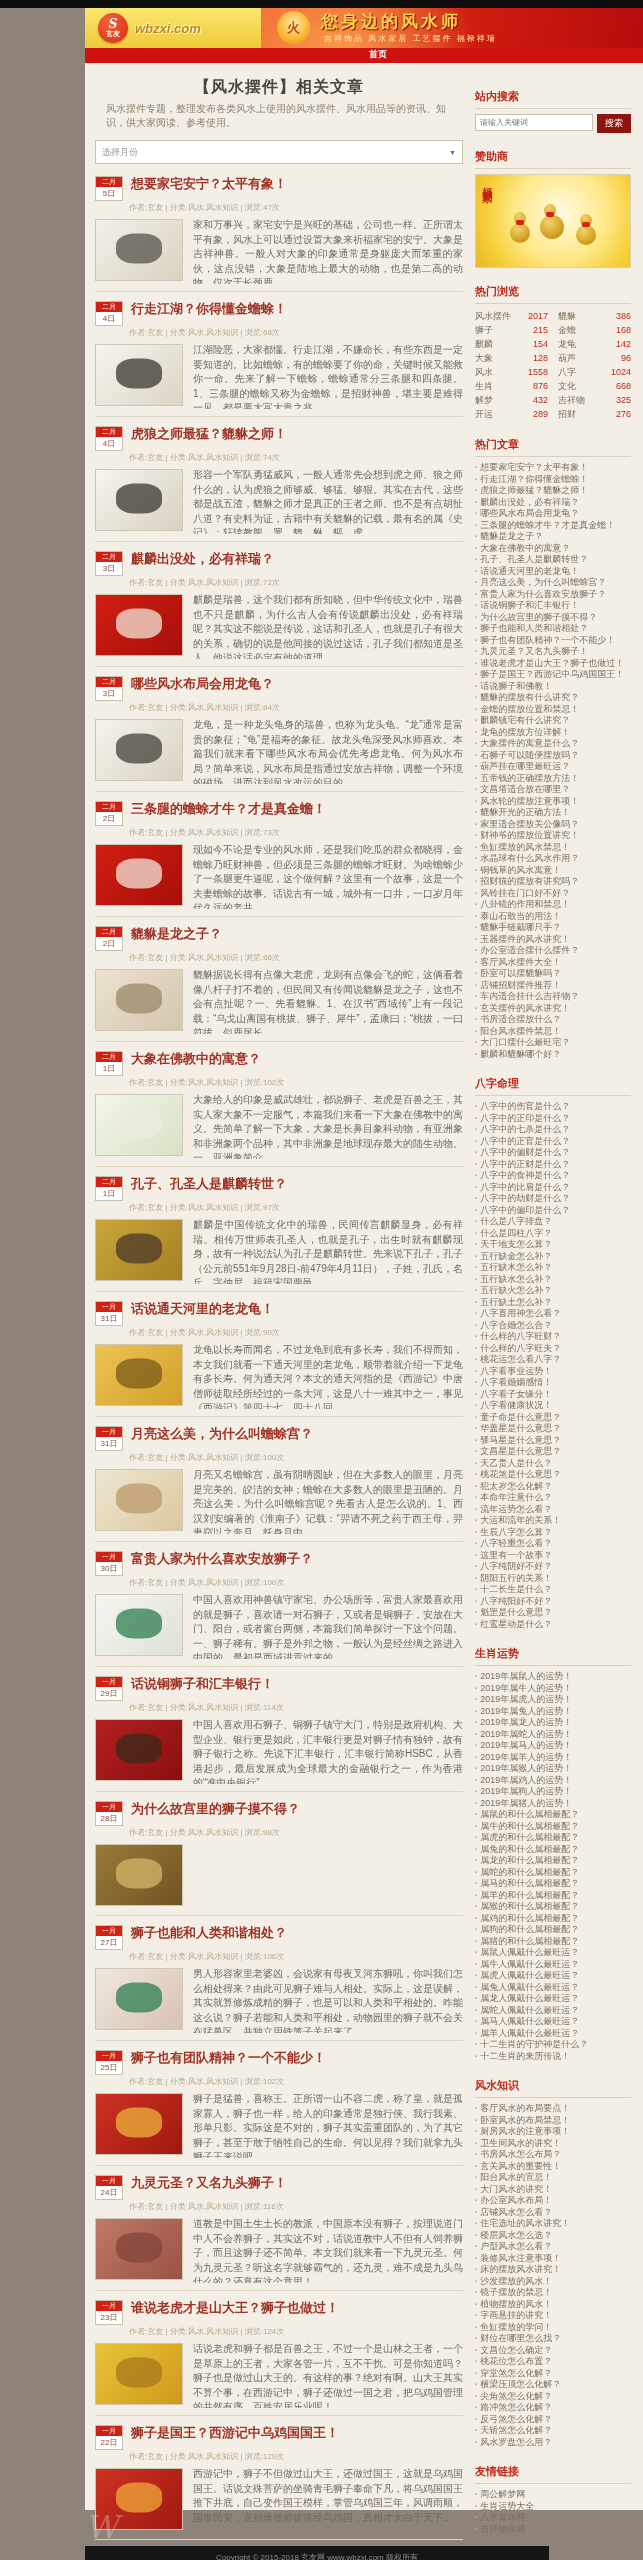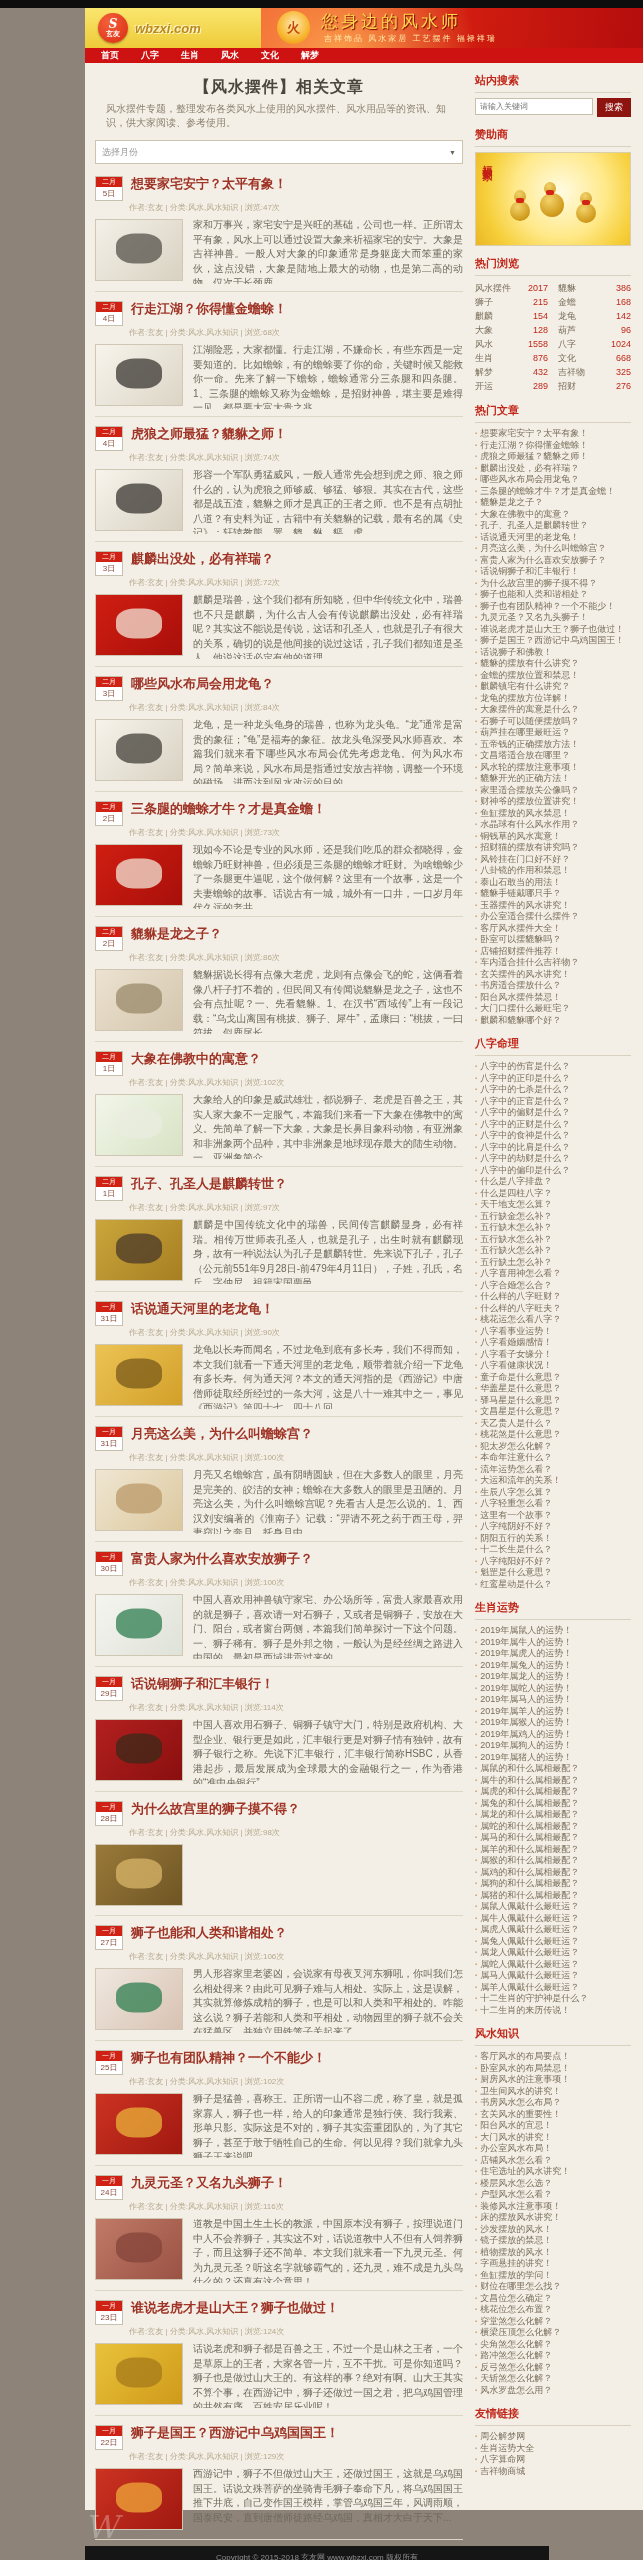--- a/index.html
+++ b/index.html
@@ -17,25 +17,25 @@
   .logo-circle .swirl{font-family:"DejaVu Serif",serif;font-style:italic;font-weight:bold;font-size:12px;line-height:12px;}
   .logo-domain{font-size:13px;font-weight:bold;font-style:italic;color:#b9891f;
         text-shadow:1px 1px 0 #fff6c8,-1px -1px 0 #fff6c8;}
   .banner{flex:1;position:relative;overflow:hidden;
         background:radial-gradient(circle at 20% 130%,rgba(255,170,80,.9) 0%,rgba(255,170,80,0) 45%),
                    linear-gradient(100deg,#ef5a2e,#d01c10 55%,#b40d0d);}
   .banner-flame{position:absolute;left:16px;top:3px;width:33px;height:33px;border-radius:50%;
         background:radial-gradient(circle at 50% 40%,#ffeab0,#f7b32a 62%,#e4861a);
         display:flex;align-items:center;justify-content:center;color:#c34a08;font-size:13px;font-weight:bold;}
   .banner-title{position:absolute;left:60px;top:2px;font-family:"DejaVu Serif",serif;font-size:17px;
-        font-weight:normal;color:#ffd54a;letter-spacing:3px;text-shadow:1px 1px 1px #7e0808;}
+        font-weight:bold;color:#ffd54a;letter-spacing:3px;text-shadow:1px 1px 1px #7e0808;}
   .banner-sub{position:absolute;left:63px;top:25px;font-size:8px;color:#ffe8a8;letter-spacing:2px;}
   
   #nav{position:absolute;left:85px;top:48px;width:558px;height:15px;background:#ce1111;display:flex;
-        align-items:center;gap:22px;padding-left:16px;box-sizing:border-box;}
+        align-items:center;gap:22px;padding-left:28px;box-sizing:border-box;flex-direction:column;}
   #nav a{color:#fff;font-size:9px;font-weight:bold;text-decoration:none;}
   
   #content{position:absolute;left:85px;top:63px;width:558px;height:2447px;background:#f4efe6;}
   #main{position:absolute;left:10px;top:6px;width:368px;}
   #aside{position:absolute;left:390px;top:10px;width:156px;}
   .page-title{margin:8px 0 4px;text-align:center;font-size:16px;color:#4a463e;letter-spacing:1px;font-weight:bold;}
   .page-desc{font-size:10px;color:#8d8270;line-height:14px;margin:4px 11px 10px;}
   .month-select{height:22px;background:#fff;border:1px solid #ccc3b0;display:flex;align-items:center;
         justify-content:space-between;padding:0 6px;font-size:9px;color:#999;margin-bottom:12px;cursor:pointer;}
   .caret{font-size:7px;color:#666;}
@@ -46,21 +46,21 @@
   .badge .bd{color:#8a4a3a;font-size:8px;line-height:13px;}
   .a-title{font-size:13px;font-weight:bold;color:#9e3326;line-height:16px;margin:0;text-decoration:none;display:block;}
   .a-meta{font-size:8px;color:#b5a78d;margin:1px 0 5px 34px;}
   .a-body{overflow:hidden;max-height:66px;font-size:10px;color:#6e695d;line-height:14.5px;text-align:justify;}
   .thumb{float:left;width:88px;height:62px;margin:1px 10px 2px 0;border:1px solid #cfc7b4;box-sizing:border-box;position:relative;}
   .thumb i{position:absolute;left:50%;top:50%;width:46px;height:30px;transform:translate(-50%,-55%);
         border-radius:40%;opacity:.75;}
   
   .widget{margin-bottom:10px;}
   .widget h3{font-size:11px;color:#c1271b;font-weight:bold;border-bottom:1px solid #d9d0bd;
-        padding-bottom:4px;margin:0 0 5px;}
+        padding-bottom:4px;margin:16px 0 5px;}
   .searchrow{display:flex;gap:4px;}
   .searchrow input{flex:1;min-width:0;height:17px;border:1px solid #c9c0ac;background:#fff;font-size:8px;
         padding:0 4px;color:#555;box-sizing:border-box;}
   .searchrow button{width:34px;height:19px;background:#8e1410;color:#fff;border:none;font-size:9px;cursor:pointer;}
   .ad{height:92px;position:relative;border:1px solid #d9cfae;overflow:hidden;
         background:radial-gradient(circle at 55% 42%,#fffbe2 0%,#ffe98a 45%,#f6cf3a 75%,#eab626 100%);}
   .ad-cap{position:absolute;left:4px;top:4px;writing-mode:vertical-rl;font-size:10px;font-weight:bold;
         color:#c42015;letter-spacing:2px;}
   .gd{position:absolute;width:20px;height:20px;border-radius:50%;
         background:radial-gradient(circle at 38% 30%,#f3d26a,#cf9a1b 70%,#a87812);}

